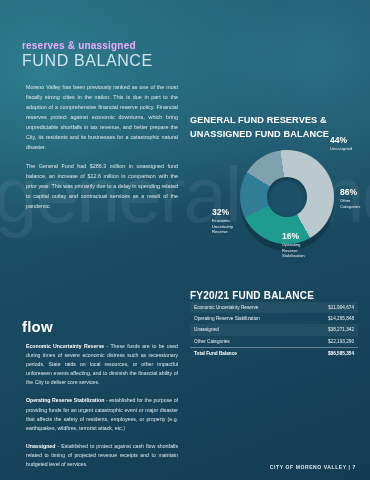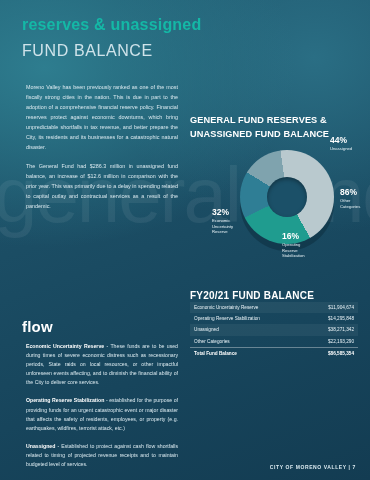--- a/index.html
+++ b/index.html
@@ -24,24 +24,24 @@
     font-size:78px;
     letter-spacing:-2px;
     color:rgba(255,255,255,0.065);
     font-weight:400;
     white-space:nowrap;
   }
   .hdr{
     position:absolute;left:22px;top:16px;
   }
   .hdr .l1{
-    font-size:16px;font-weight:bold;letter-spacing:.2px;color:#14b8a6;
+    font-size:10px;font-weight:bold;letter-spacing:.2px;color:#f0abfc;margin-top:24px;
   }
   .hdr .l2{
-    font-size:16px;font-weight:300;letter-spacing:.6px;color:#cfe3ea;margin-top:8px;
+    font-size:16px;font-weight:300;letter-spacing:.6px;color:#cfe3ea;margin-top:1px;
   }
   .leftcol{
     position:absolute;left:26px;top:82px;width:152px;
   }
   .leftcol p{
     margin:0 0 9px 0;
     font-size:5.4px;
     line-height:1.85;
     color:#dbeaf0;
     text-align:justify;

